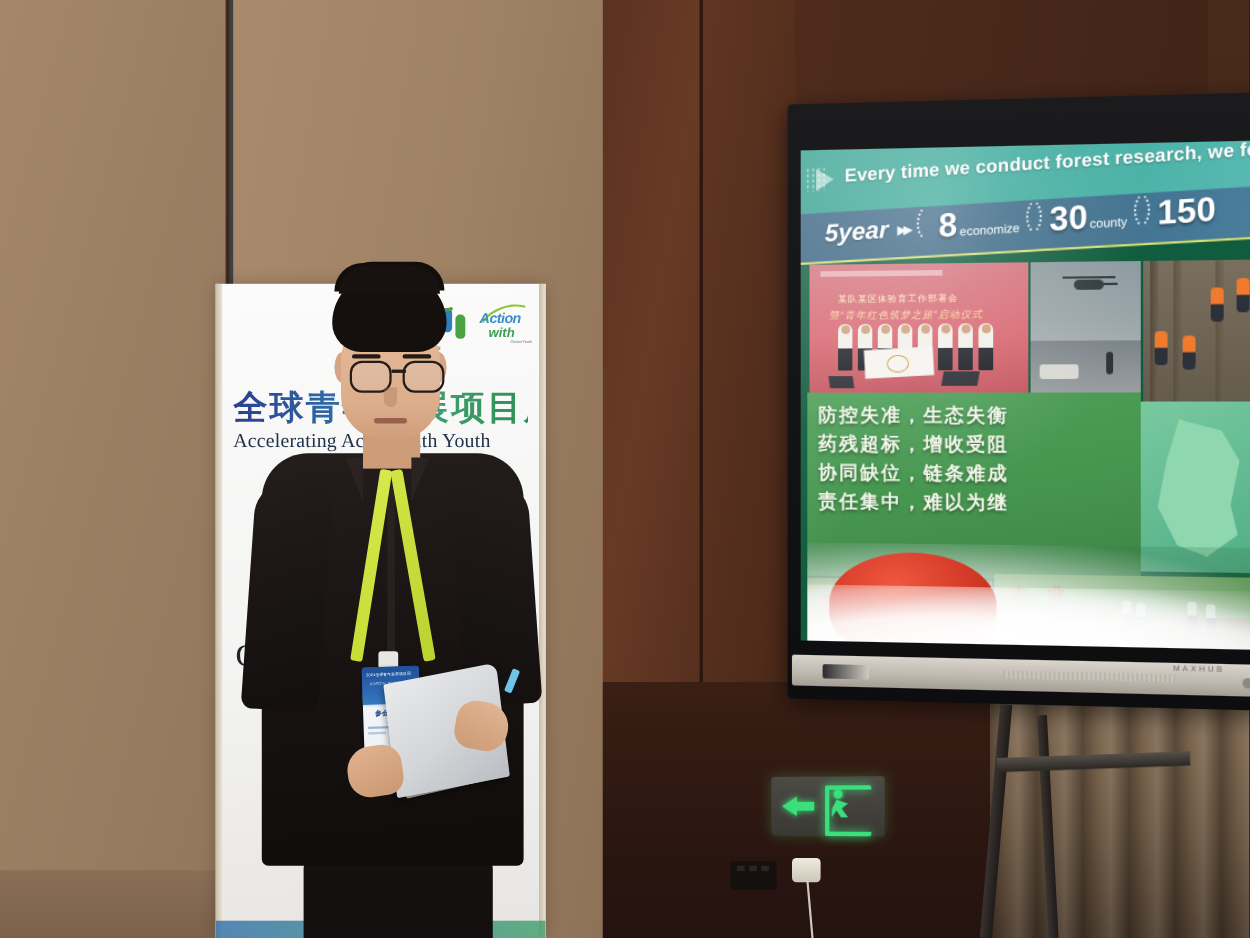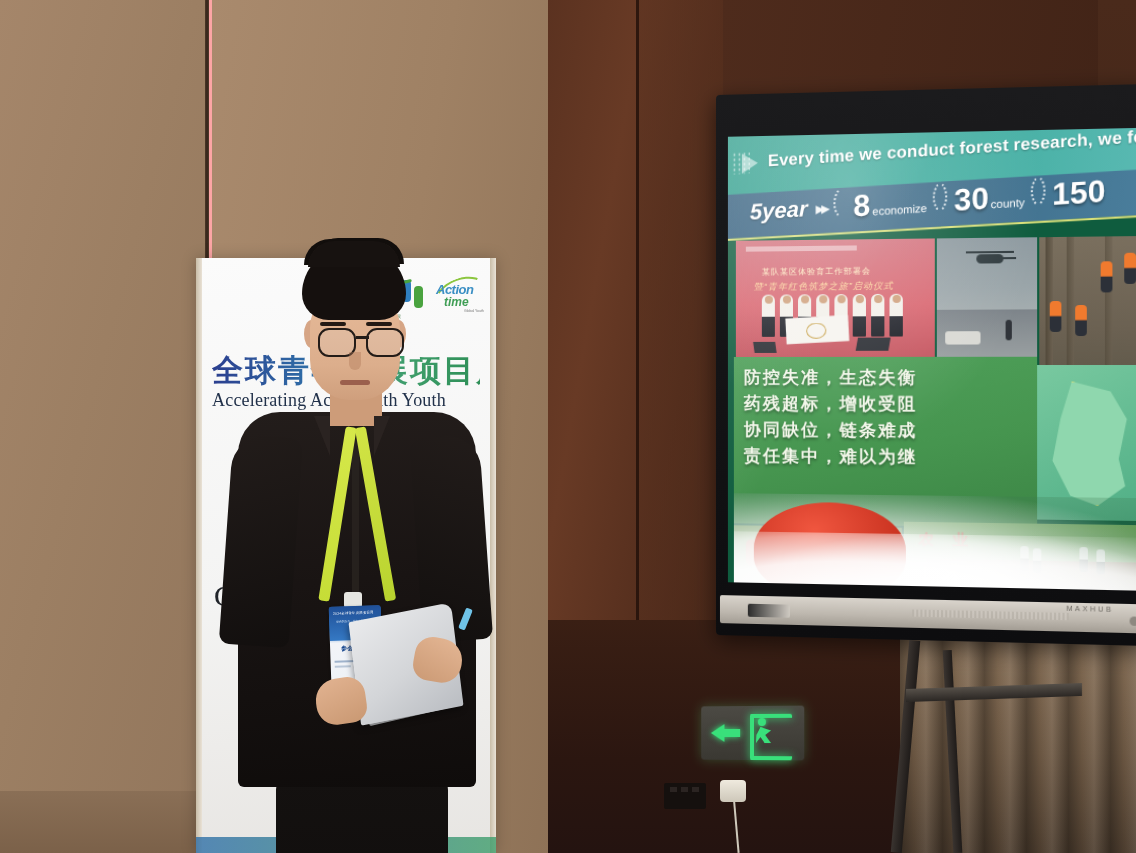--- a/index.html
+++ b/index.html
@@ -1,20 +1,20 @@
 <!DOCTYPE html>
 <html><head>
 <meta charset="utf-8">
 <style>
   html,body{margin:0;padding:0;background:#000;}
   body{font-family:"Liberation Sans",sans-serif;}
 
   #scene{
     position:relative;width:1136px;height:853px;overflow:hidden;
-    background:#fca5a5;
+    background:#404040;
   }
 
   
   .wall-tan{
     position:absolute;left:0;top:0;width:208px;height:853px;
     background:linear-gradient(105deg,#a5866a 0%,#9c7f63 45%,#92765c 100%);
   }
   .wall-seam{
     position:absolute;top:0;width:4px;height:853px;
     background:linear-gradient(90deg,#4a3525,#2e2016,#4a3525);
@@ -500,21 +500,21 @@
       <div class="logo-green">
         <div class="logo-person" style="left:4px;top:10px"></div>
         <div class="logo-person b" style="left:20px;top:6px"></div>
         <div class="logo-person" style="left:32px;top:12px"></div>
         <div class="logo-arms" style="left:4px;top:8px"></div>
         <div class="logo-caption">青年发展</div>
       </div>
       <div class="logo-action">
         <div class="swoosh"></div>
         <div class="word">Action</div>
-        <div class="word2">time</div>
+        <div class="word2">with</div>
         <div class="sub">Global Youth</div>
       </div>
     </div>
 
     <div class="title-cn">全球青年发展项目周</div>
     <div class="title-en">Accelerating Action with Youth</div>
     <div class="title-bottom">Green Development</div>
     <div class="footer-band"></div>
   </div>
 

